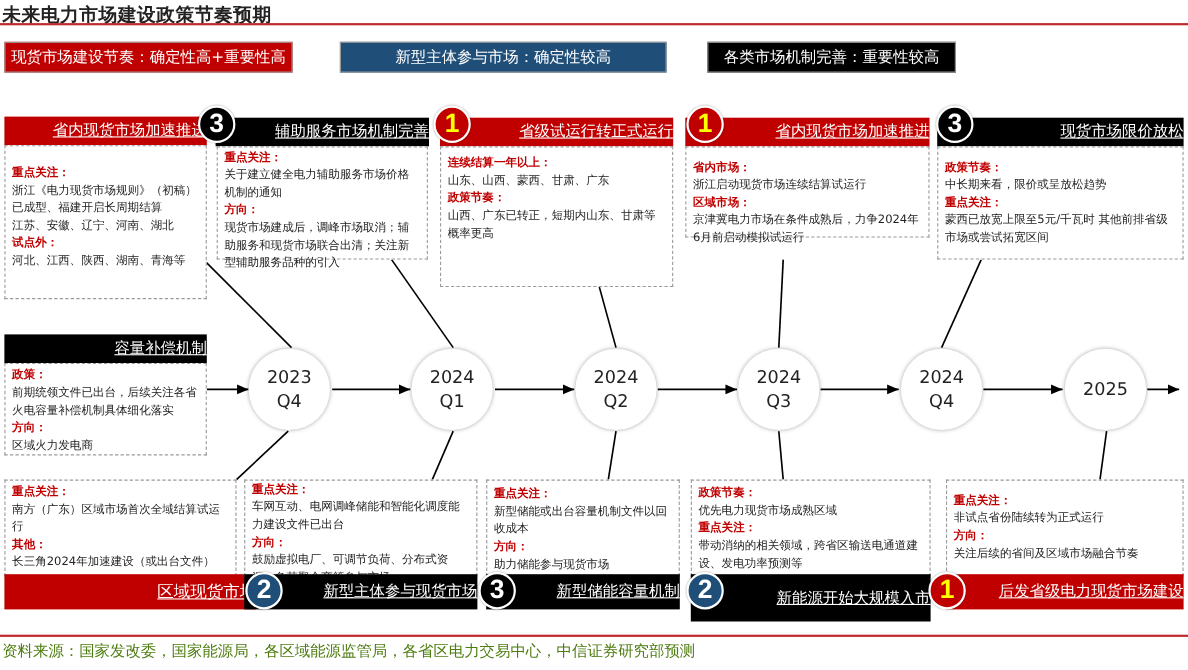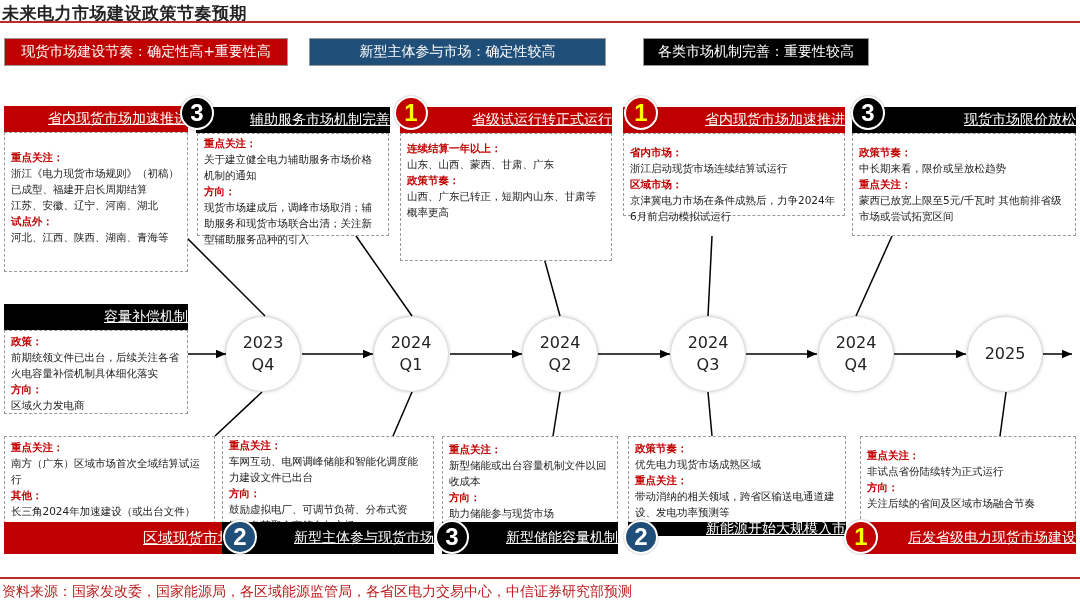--- a/index.html
+++ b/index.html
@@ -4,24 +4,24 @@
 <style>
   * { box-sizing: border-box; margin: 0; padding: 0; }
   body {
     width: 1080px; height: 609px; background: #ffffff; position: relative; overflow: hidden;
     font-family: "DejaVu Sans", "Liberation Sans", sans-serif; color: #1a1a1a;
   }
   .title { position: absolute; left: 2px; top: 2px; font-size: 17px; font-weight: bold; color: #222; letter-spacing: 0.5px; text-align: center; }
   .hr { position: absolute; left: 0; width: 1080px; height: 2px; background: #c0292b; }
   .hr.top { top: 21px; }
   .hr.bottom { top: 577px; }
-  .source { position: absolute; left: 2px; top: 583px; font-size: 14px; color: #b91c1c; }
+  .source { position: absolute; left: 2px; top: 583px; font-size: 14px; color: #4d7c0f; }
 
   .legend { position: absolute; top: 38px; height: 28px; color: #fff; font-size: 14px; display: flex; align-items: center; justify-content: center; border: 1px solid #999; }
-  .legend.red { left: 4px; width: 284px; background: #c00000; }
+  .legend.red { left: 4px; width: 262px; background: #c00000; }
   .legend.blue { left: 309px; width: 297px; background: #1f4e79; }
   .legend.black { left: 643px; width: 226px; background: #000; }
 
   .card { position: absolute; border: 1px dashed #9a9a9a; background: #fff; font-size: 10.5px; line-height: 16px; padding: 4px 6px; }
   .card .lab { color: #c00000; font-weight: bold; }
   .card .txt { color: #222; }
 
   .hdr { position: absolute; height: 26px; color: #fff; font-size: 14px; display: flex; align-items: center; }
   .hdr.red { background: #c00000; }
   .hdr.black { background: #000; }
@@ -198,21 +198,21 @@
   <span class="t">新型储能容量机制</span>
 </div>
 <div class="badge b-black" style="left:435px;top:520px;">3</div>
 
 <div class="card" style="left:628px;top:436px;width:218px;height:88px;padding-top:3px;">
   <div class="lab">政策节奏：</div>
   <div class="txt">优先电力现货市场成熟区域</div>
   <div class="lab">重点关注：</div>
   <div class="txt">带动消纳的相关领域，跨省区输送电通道建设、发电功率预测等</div>
 </div>
-<div class="hdr blue" style="left:628px;top:522px;width:218px;height:14px;padding-left:30px;">
+<div class="hdr blue" style="left:628px;top:522px;width:218px;height:43px;padding-left:30px;">
   <span class="t">新能源开始大规模入市</span>
 </div>
 <div class="badge b-blue" style="left:624px;top:520px;">2</div>
 
 <div class="card" style="left:860px;top:436px;width:216px;height:88px;padding-top:10px;">
   <div class="lab">重点关注：</div>
   <div class="txt">非试点省份陆续转为正式运行</div>
   <div class="lab">方向：</div>
   <div class="txt">关注后续的省间及区域市场融合节奏</div>
 </div>

